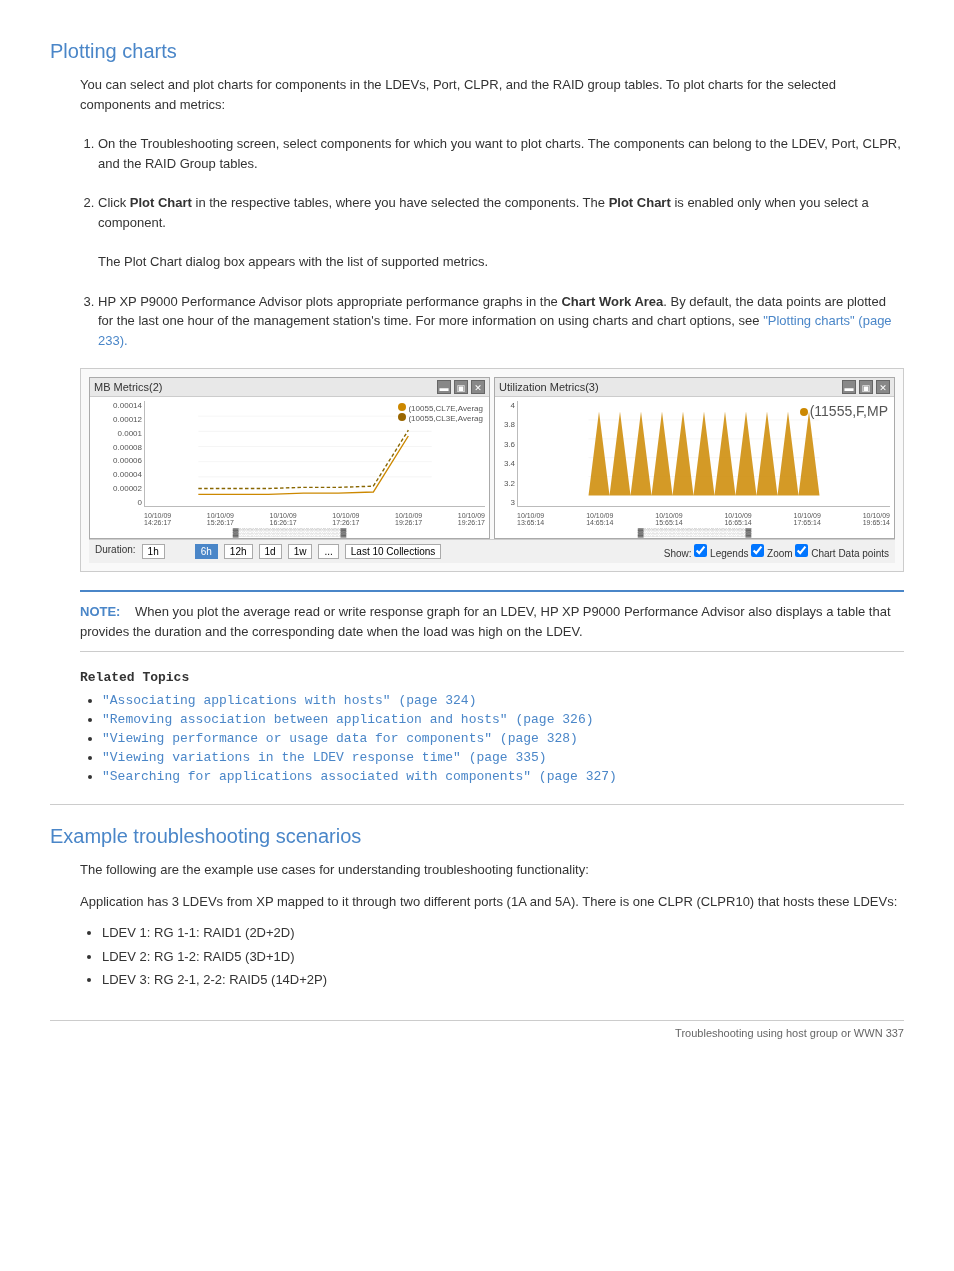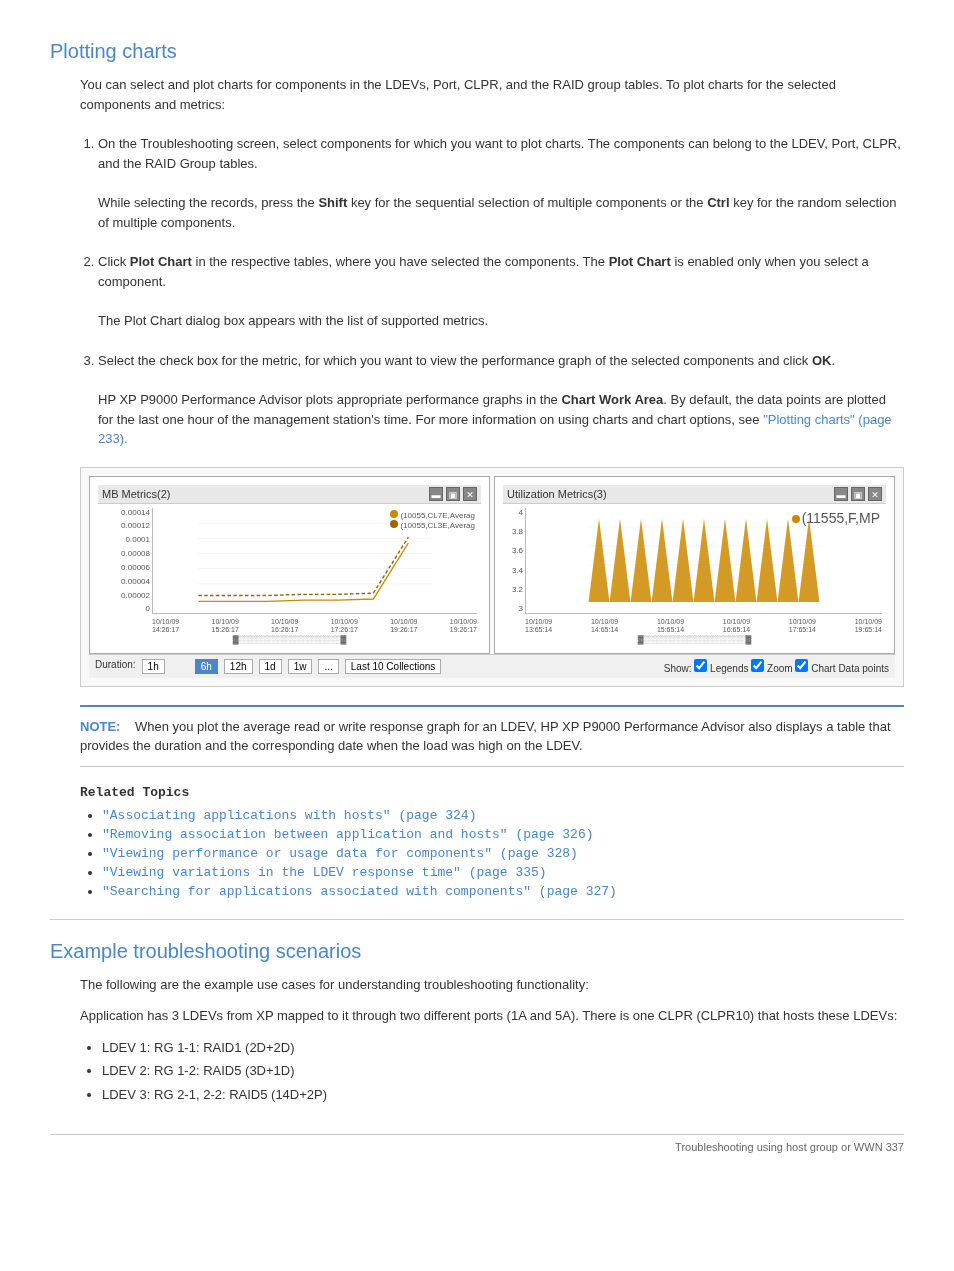--- a/index.html
+++ b/index.html
@@ -47,21 +47,21 @@
     .chart-row {
       display: flex;
       gap: 4px;
     }
     .chart-box {
       border: 1px solid #aaa;
       background: #fff;
       flex: 1;
       min-height: 160px;
       position: relative;
-      padding: 8px;
+      padding: 0;
     }
     .chart-title-bar {
       display: flex;
       align-items: center;
       justify-content: space-between;
       background: #e8e8e8;
       border-bottom: 1px solid #ccc;
       padding: 2px 4px;
       font-size: 11px;
     }
@@ -163,28 +163,26 @@
 <body>
 
 <h2 class="section-title">Plotting charts</h2>
 
 <div class="section-body">
   <p class="intro-text">You can select and plot charts for components in the LDEVs, Port, CLPR, and the RAID group tables. To plot charts for the selected components and metrics:</p>
 
   <ol>
     <li>
       <p>On the Troubleshooting screen, select components for which you want to plot charts. The components can belong to the LDEV, Port, CLPR, and the RAID Group tables.</p>
-      <p>While selecting the records, press the <strong>Shift</strong> key for the sequential selection of multiple components or the <strong>Ctrl</strong> key for the random selection of multiple components.</p>
     </li>
     <li>
       <p>Click <strong>Plot Chart</strong> in the respective tables, where you have selected the components. The <strong>Plot Chart</strong> is enabled only when you select a component.</p>
       <p>The Plot Chart dialog box appears with the list of supported metrics.</p>
     </li>
     <li>
-      <p>Select the check box for the metric, for which you want to view the performance graph of the selected components and click <strong>OK</strong>.</p>
       <p>HP XP P9000 Performance Advisor plots appropriate performance graphs in the <strong>Chart Work Area</strong>. By default, the data points are plotted for the last one hour of the management station's time. For more information on using charts and chart options, see <a class="link" href="#">"Plotting charts" (page 233).</a></p>
     </li>
   </ol>
 
   <div class="chart-area">
     <div class="chart-row">
 
       <div class="chart-box">
         <div class="chart-title-bar">
           <span>MB Metrics(2)</span>

